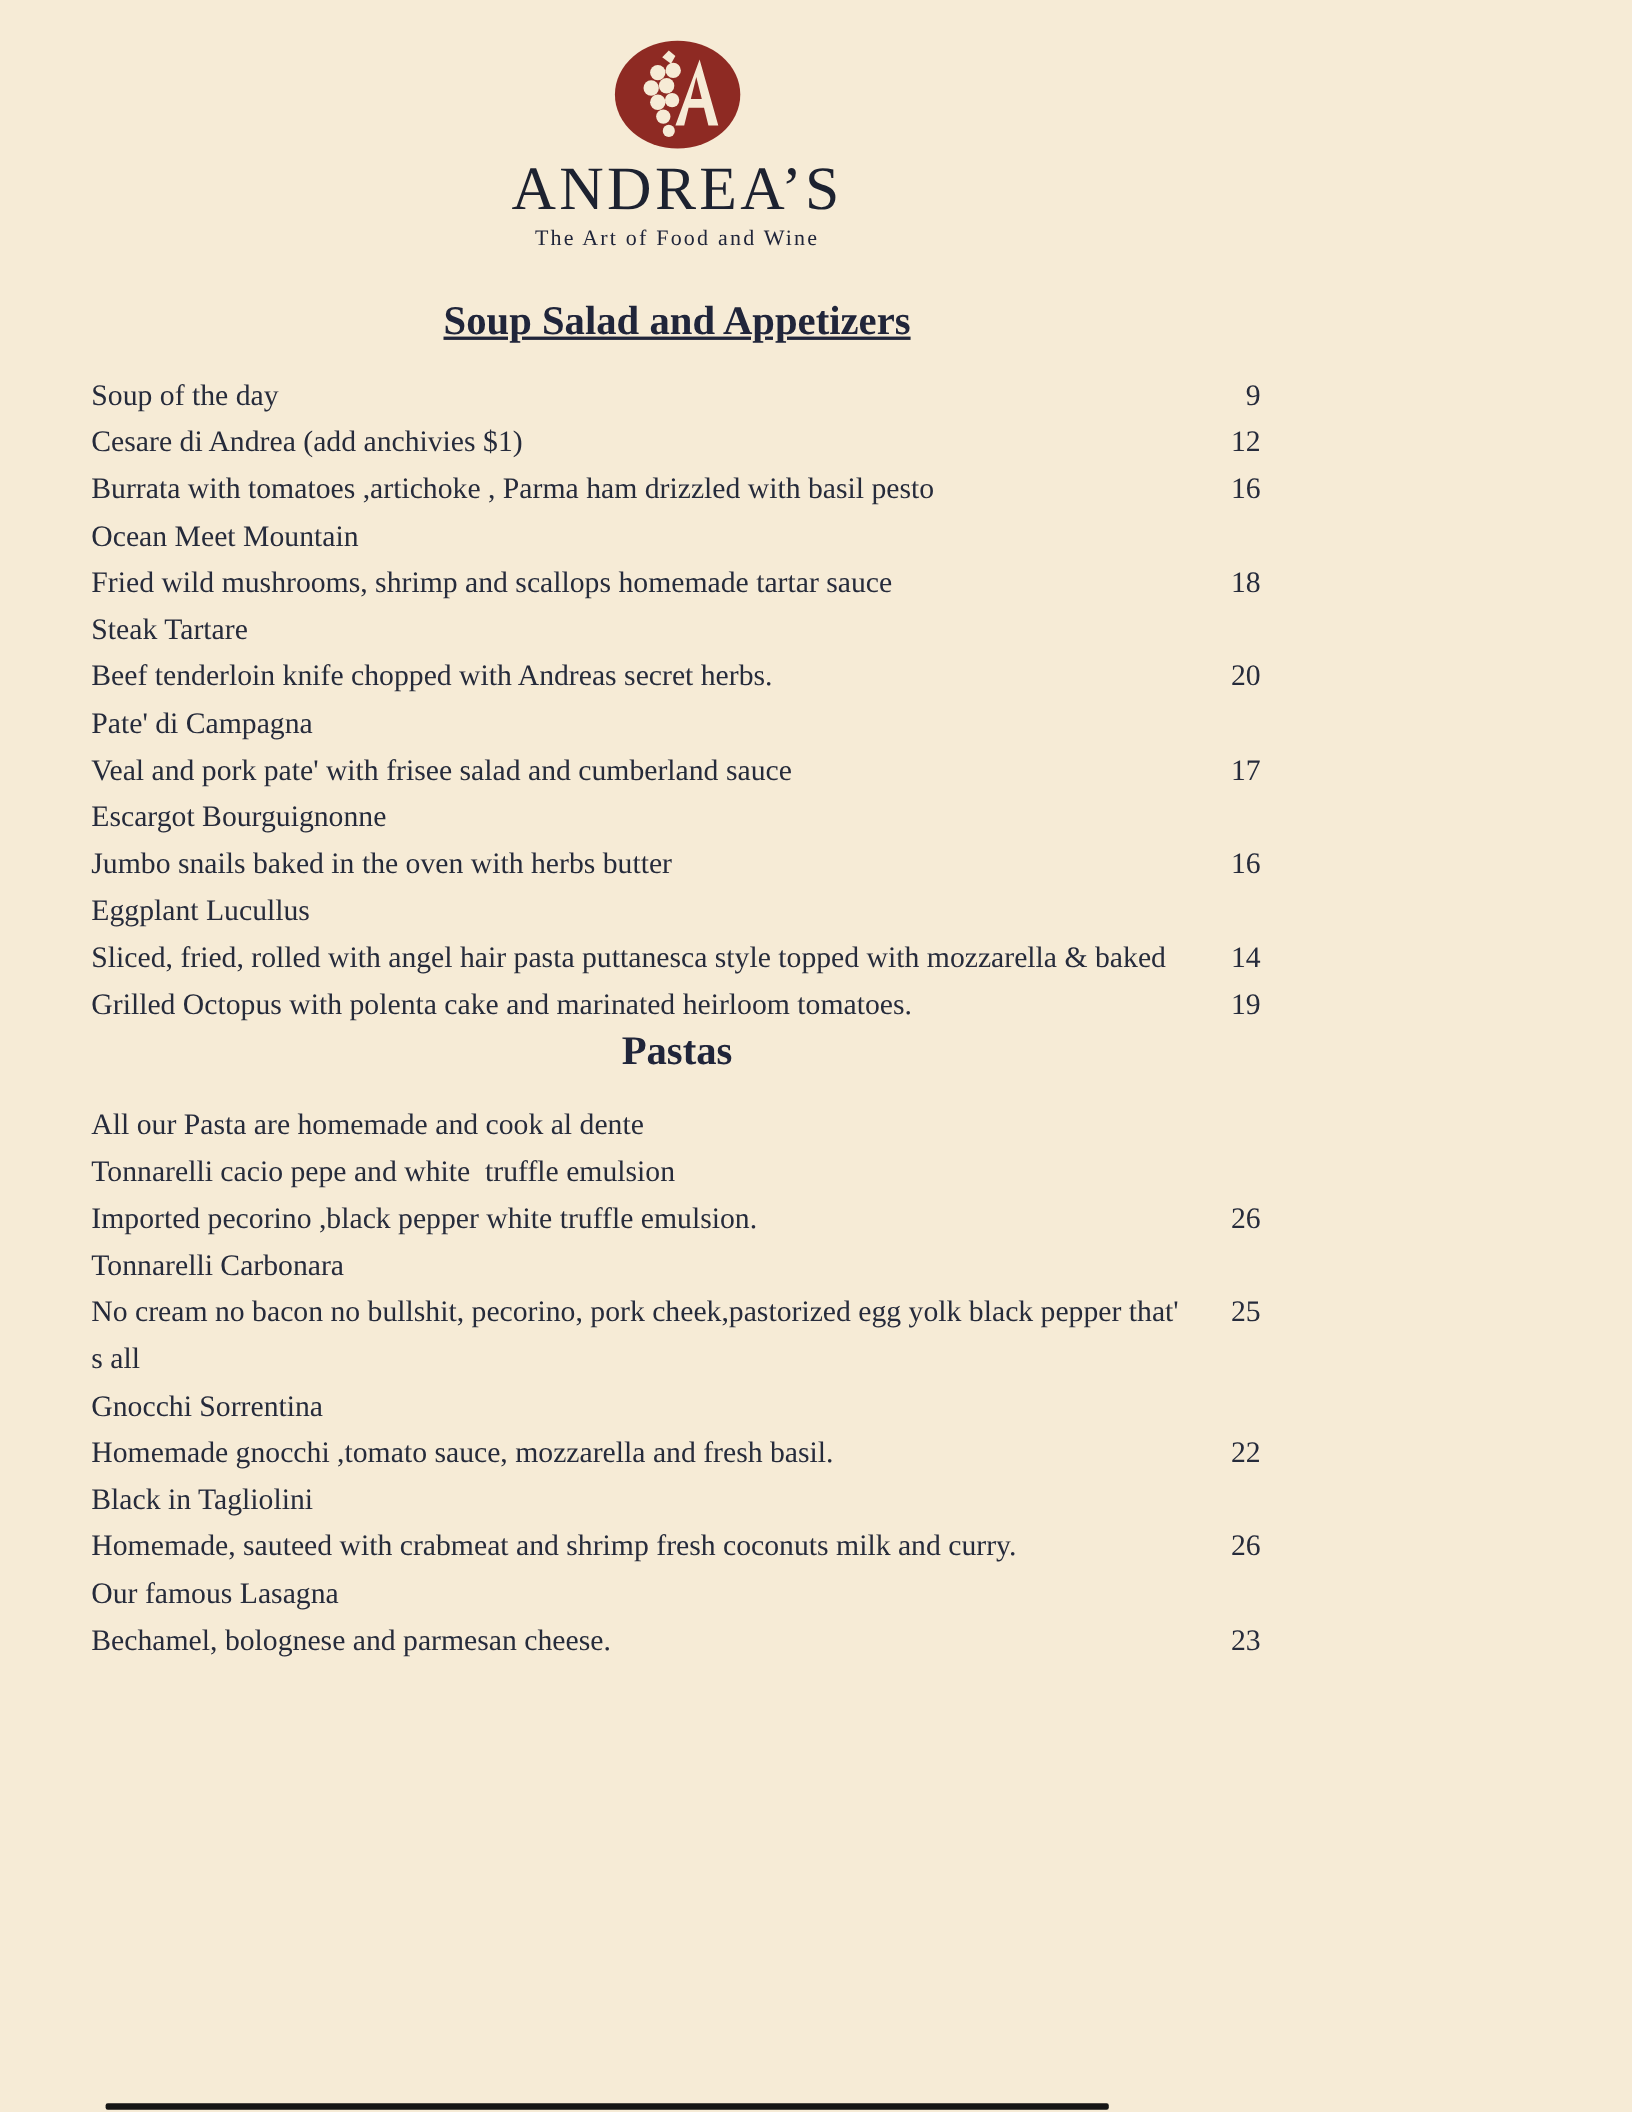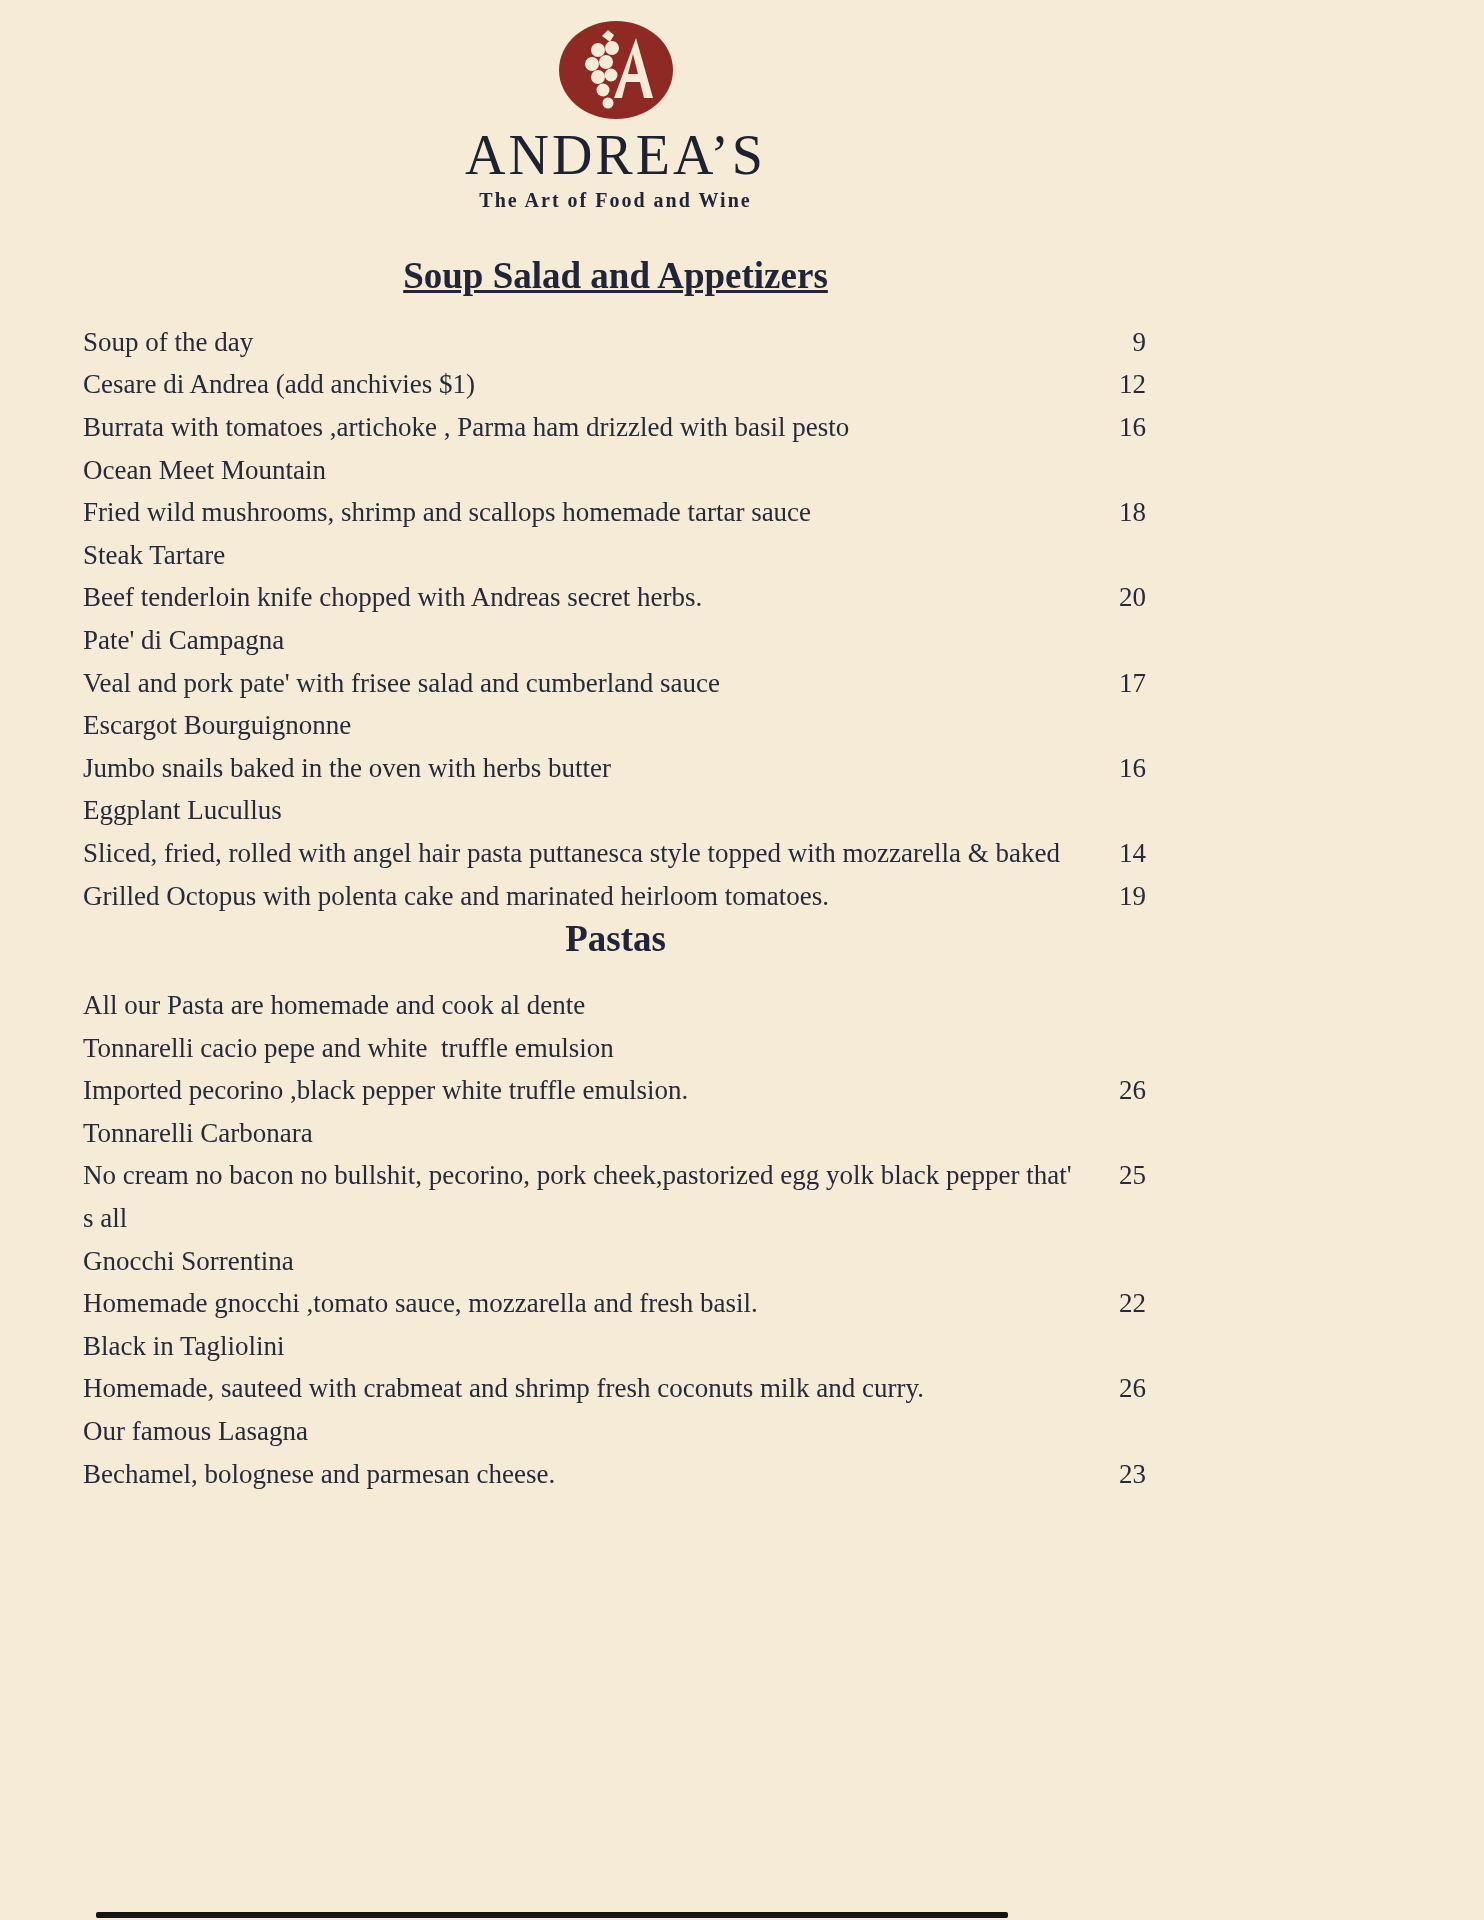--- a/index.html
+++ b/index.html
@@ -12,42 +12,42 @@
     background: #f6ebd6;
     font-family: "Liberation Serif", serif;
     color: #262b3b;
     position: relative;
     overflow: hidden;
   }
   .page {
     position: relative;
     width: 1065px;
     margin-left: 83px;
-    padding-top: 20px;
+    padding-top: 36px;
   }
   
   .header {
     text-align: center;
   }
   .logo-emblem {
     display: inline-block;
     width: 116px;
     height: 100px;
   }
   .brand-name {
     font-size: 56px;
     font-weight: 400;
     letter-spacing: 3px;
     line-height: 1.05;
     margin-top: 2px;
     color: #1d2230;
   }
   .brand-tagline {
     font-size: 20px;
-    font-weight: 700;
+    font-weight: 400;
     letter-spacing: 2px;
     color: #20253a;
     margin-top: 4px;
   }
   
   .sections {
     margin-top: 6px;
   }
   .menu-section .section-title {
     font-size: 37px;

